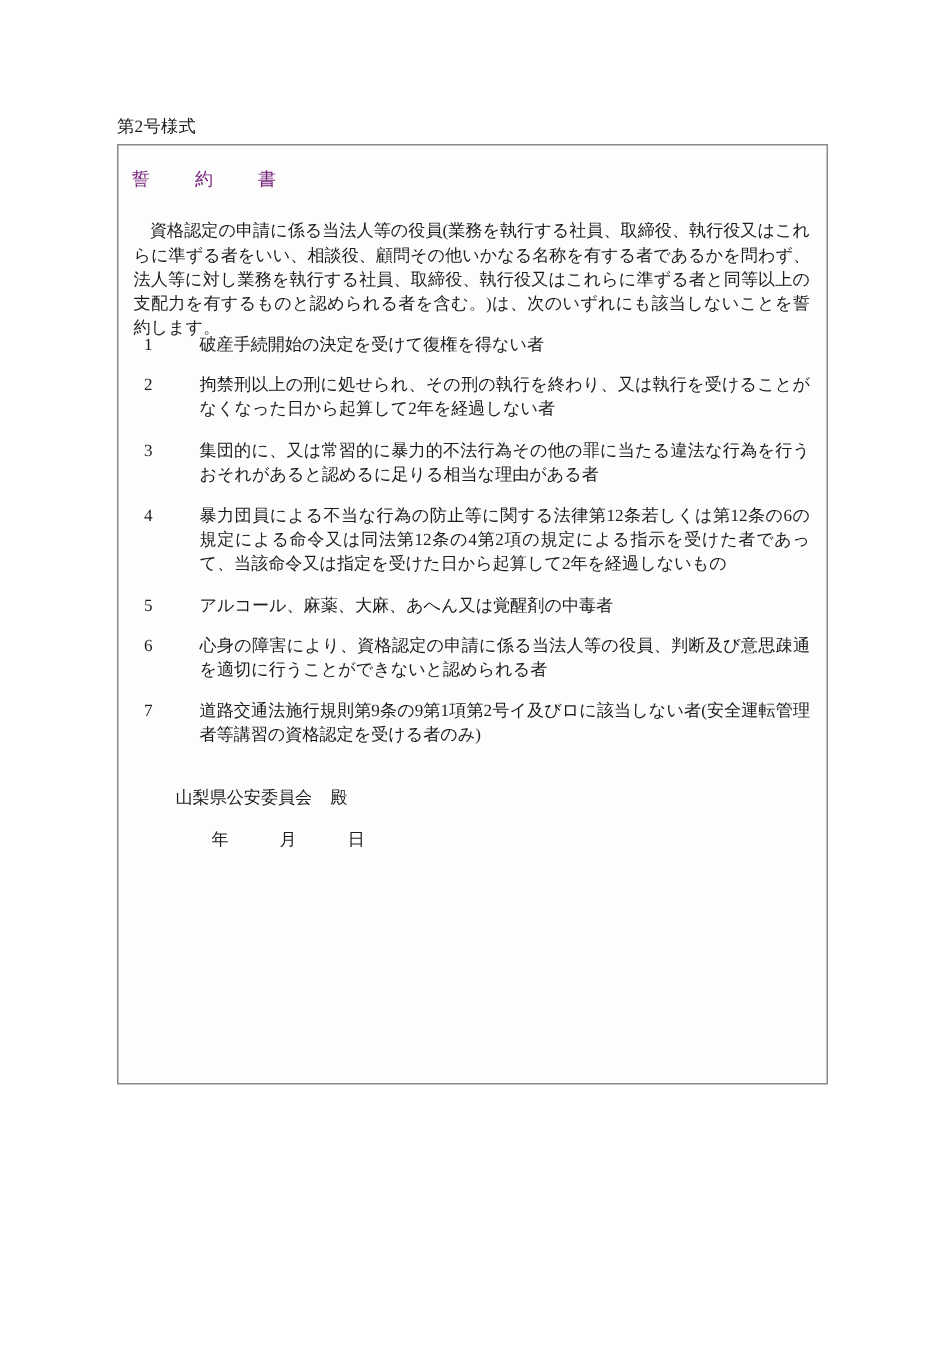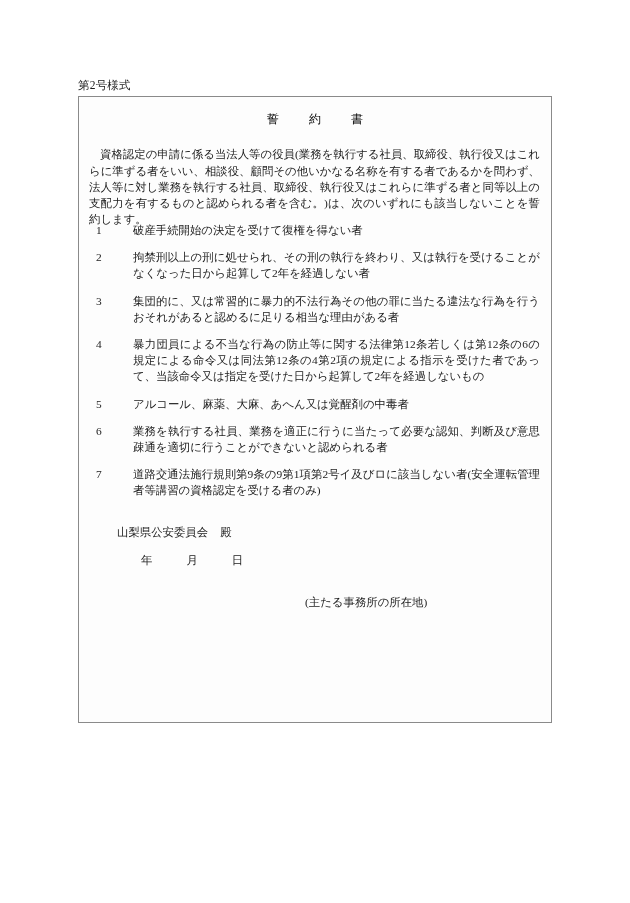--- a/index.html
+++ b/index.html
@@ -55,25 +55,25 @@
     width: 100%;
     height: 100%;
   }
 
   
   .doc-title {
     position: absolute;
     left: 0;
     right: 0;
     top: 14px;
-    text-align: center;
+    text-align: left;
     font-size: 12px;
     letter-spacing: 9px;
     text-indent: 9px;
-    color: #000000;
+    color: #701a75;
   }
 
   
   .intro {
     position: absolute;
     left: 10px;
     right: 11px;
     top: 38px;
     font-size: 11.4px;
     line-height: 16.2px;
@@ -195,38 +195,37 @@
           <span class="clause-text">暴力団員による不当な行為の防止等に関する法律第12条若しくは第12条の6の規定による命令又は同法第12条の4第2項の規定による指示を受けた者であって、当該命令又は指定を受けた日から起算して2年を経過しないもの</span>
         </div>
 
         <div class="clause">
           <span class="clause-num">5</span>
           <span class="clause-text">アルコール、麻薬、大麻、あへん又は覚醒剤の中毒者</span>
         </div>
 
         <div class="clause">
           <span class="clause-num">6</span>
-          <span class="clause-text">業務を執行する社員、業務を適正に行うに当たって必要な認知、判断及び意思疎通を適切に行うことができないと認められる者</span>
+          <span class="clause-text">心身の障害により、資格認定の申請に係る当法人等の役員、判断及び意思疎通を適切に行うことができないと認められる者</span>
         </div>
 
         <div class="clause">
           <span class="clause-num">7</span>
           <span class="clause-text">道路交通法施行規則第9条の9第1項第2号イ及びロに該当しない者(安全運転管理者等講習の資格認定を受ける者のみ)</span>
         </div>
 
       </div>
 
       <div class="addressee">
         <span>山梨県公安委員会</span><span class="honorific">殿</span>
       </div>
 
       <div class="date-line">
         <span>年</span><span class="date-gap-a"></span><span>月</span><span class="date-gap-b"></span><span>日</span>
       </div>
 
       <div class="sig-block">
-        <div class="sig-field">(主たる事務所の所在地)</div>
       </div>
 
     </div>
   </div>
 
 </div>
 
 </body></html>

